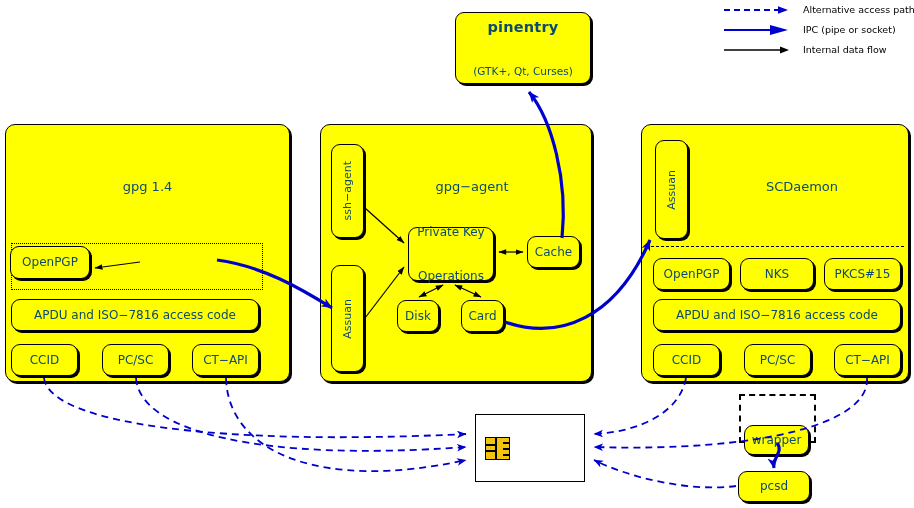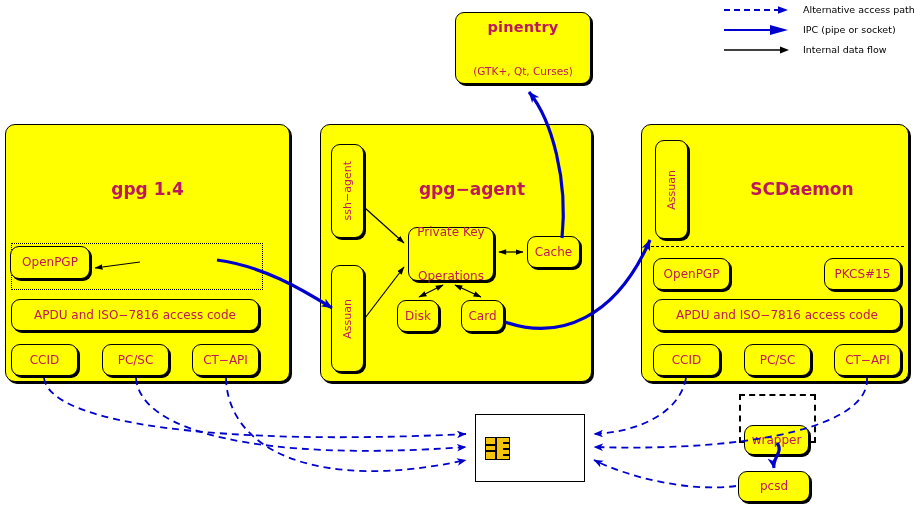--- a/index.html
+++ b/index.html
@@ -28,21 +28,21 @@
     box-sizing: border-box;
     background: #ffff00;
     border: 1.6px solid #000000;
     border-radius: 9px;
     box-shadow: 2px 2px 0 0 #000000;
     display: flex;
     flex-direction: column;
     align-items: center;
     justify-content: center;
     text-align: center;
-    color: #be185d;
+    color: #0c4a6e;
     z-index: 2;
     gap: 27px;
   }
   .container-node {
     z-index: 1;
     border-radius: 10px;
     justify-content: flex-start;
   }
   .title {
     font-weight: bold;
@@ -58,22 +58,22 @@
     line-height: 1.35;
     white-space: nowrap;
   }
   .vertical {
     writing-mode: vertical-rl;
     transform: rotate(180deg);
     font-size: 11px;
     white-space: nowrap;
   }
   .big-title {
-    font-weight: bold;
-    font-size: 17px;
+    font-weight: normal;
+    font-size: 13px;
   }
   .dotted-region {
     position: absolute;
     box-sizing: border-box;
     border: 1.6px dotted #000000;
     background: transparent;
     z-index: 1;
   }
   .dashed-region {
     position: absolute;
@@ -229,20 +229,23 @@
   </div>
 
   <div class="hsep" style="left:646px; top:246px; width:258px;"></div>
 
   <div class="node" style="left:655px; top:140px; width:33px; height:99px;">
     <span class="vertical">Assuan</span>
   </div>
 
   <div class="node" style="left:653px; top:258px; width:77px; height:32px;">
     <span class="leaf-label">OpenPGP</span>
+  </div>
+  <div class="node" style="left:740px; top:258px; width:74px; height:32px;">
+    <span class="leaf-label">NKS</span>
   </div>
   <div class="node" style="left:824px; top:258px; width:77px; height:32px;">
     <span class="leaf-label">PKCS#15</span>
   </div>
 
   <div class="node" style="left:653px; top:299px; width:248px; height:32px;">
     <span class="leaf-label">APDU and ISO−7816 access code</span>
   </div>
 
   <div class="node" style="left:653px; top:344px; width:67px; height:32px;">

